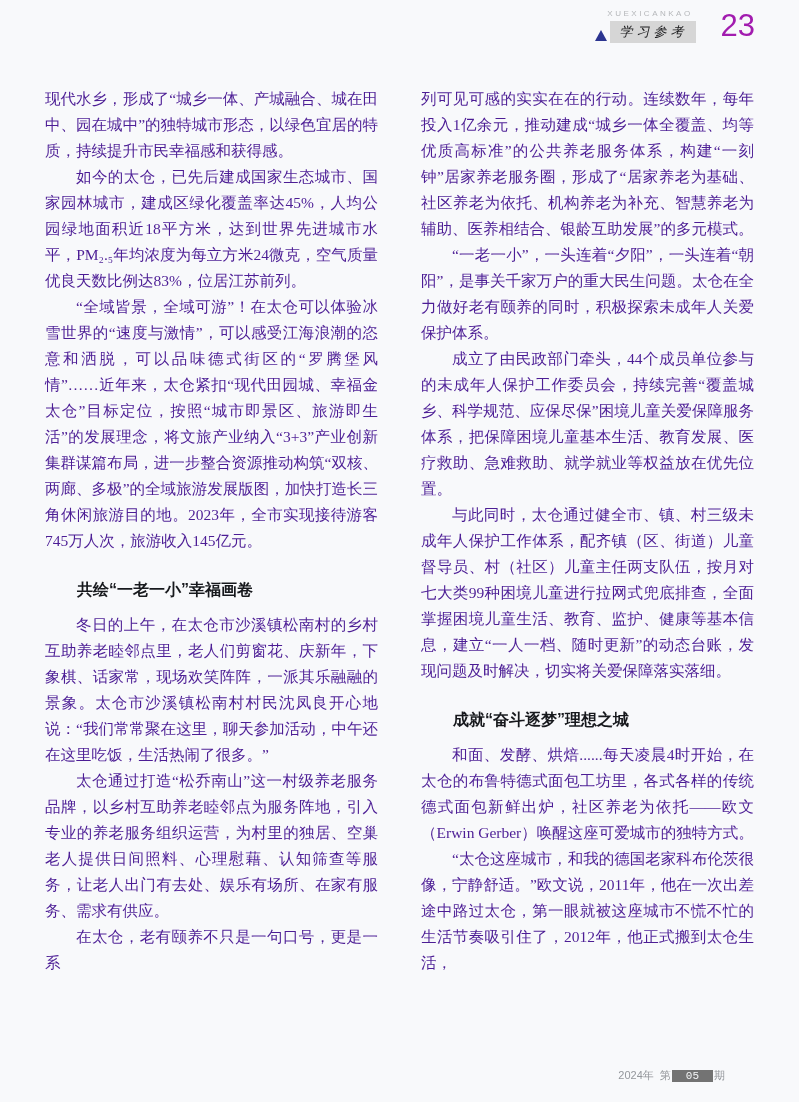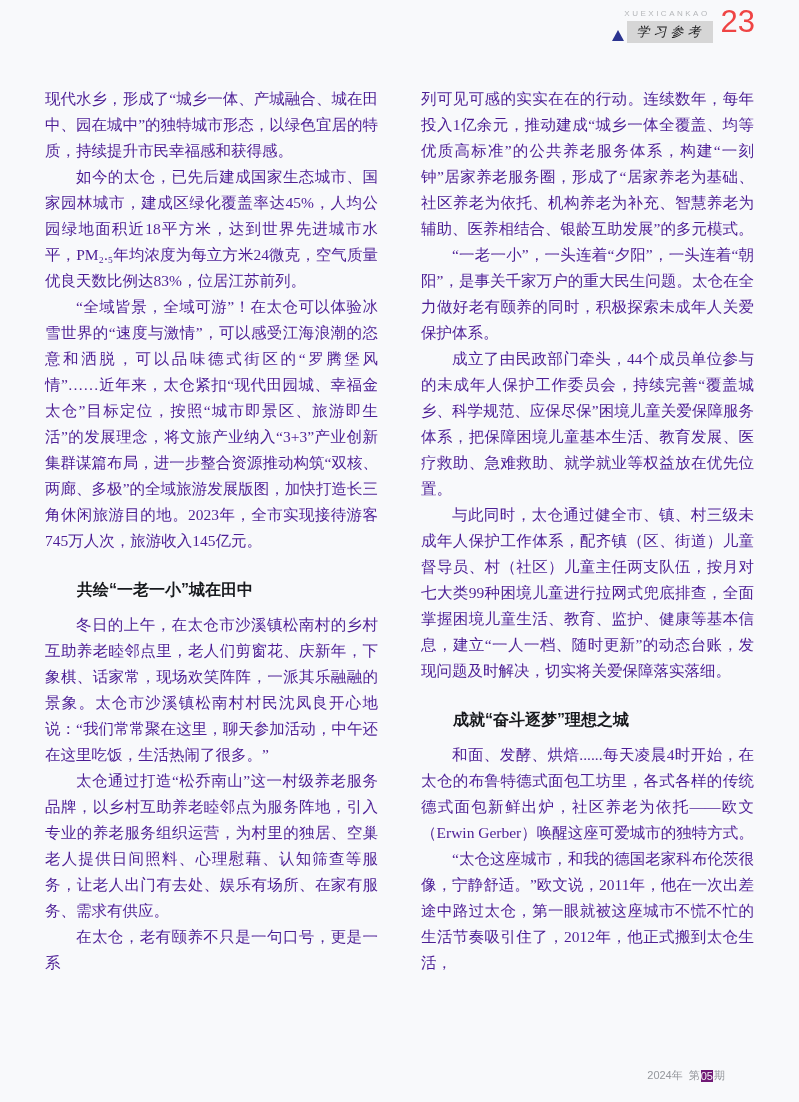--- a/index.html
+++ b/index.html
@@ -2,60 +2,60 @@
 <html><head>
 <meta charset="utf-8">
 <style>
   html,body { margin:0; padding:0; }
   .page {
     width:799px; height:1102px; position:relative; overflow:hidden;
     background:#f8f9fb;
     font-family:"Liberation Serif","DejaVu Serif",serif;
   }
   
-  .header { position:absolute; top:9px; right:44px; display:flex; align-items:flex-start; gap:8px; }
+  .header { position:absolute; top:9px; right:44px; display:flex; align-items:center; gap:25px; }
   .masthead { display:flex; flex-direction:column; align-items:center; }
   .masthead-en {
     font-family:"Liberation Sans","DejaVu Sans",sans-serif;
     font-size:8px; letter-spacing:2.5px; color:#b5b7ba; margin-bottom:3px; padding-left:10px;
   }
   .badge-row { display:flex; align-items:flex-end; }
   .triangle {
     width:0; height:0; display:inline-block;
     border-left:6px solid transparent; border-right:6px solid transparent;
     border-bottom:11px solid #2b3490; margin-right:3px; margin-bottom:2px;
   }
   .badge {
     background:#d6d6d6; color:#1c1c1e; font-style:italic; font-weight:normal;
     font-size:13px; letter-spacing:4px; padding:4px 8px 5px 10px; line-height:1;
   }
   .page-num {
     font-family:"Liberation Sans","DejaVu Sans",sans-serif;
-    font-size:31px; color:#ef4444; line-height:0.82;
+    font-size:31px; color:#a21caf; line-height:0.82;
   }
   
   .content { position:absolute; top:86px; left:45px; display:flex; gap:43px; }
   .column { width:333px; }
   .para {
     margin:0; font-size:15.5px; line-height:26px; color:#4c1d95;
     text-align:justify;
   }
   .indent { text-indent:2em; }
   .heading {
     margin:23px 0 9px; font-family:"Liberation Sans","DejaVu Sans",sans-serif;
     font-size:16px; font-weight:bold; color:#17191d; text-indent:2em; line-height:26px;
   }
   
   .footer {
     position:absolute; bottom:19px; right:74px;
     font-family:"Liberation Sans","DejaVu Sans",sans-serif;
     font-size:11px; color:#94979c; display:flex; align-items:center;
   }
   .footer .sp { margin-right:6px; }
-  .issue-box { background:#701a75; color:#f4f5f6; padding:0 0; margin:0 1px; }
+  .issue-box { background:#737373; color:#f4f5f6; padding:0 14px; margin:0 1px;font-family:Liberation Mono, monospace; }
 </style>
 </head>
 <body>
 
 <div class="page">
 
   <div class="header">
     <div class="masthead">
       <div class="masthead-en">XUEXICANKAO</div>
       <div class="badge-row">
@@ -64,21 +64,21 @@
       </div>
     </div>
     <div class="page-num">23</div>
   </div>
 
   <div class="content">
     <div class="column">
         <p class="para">现代水乡，形成了“城乡一体、产城融合、城在田中、园在城中”的独特城市形态，以绿色宜居的特质，持续提升市民幸福感和获得感。</p>
         <p class="para indent">如今的太仓，已先后建成国家生态城市、国家园林城市，建成区绿化覆盖率达45%，人均公园绿地面积近18平方米，达到世界先进城市水平，PM₂.₅年均浓度为每立方米24微克，空气质量优良天数比例达83%，位居江苏前列。</p>
         <p class="para indent">“全域皆景，全域可游”！在太仓可以体验冰雪世界的“速度与激情”，可以感受江海浪潮的恣意和洒脱，可以品味德式街区的“罗腾堡风情”……近年来，太仓紧扣“现代田园城、幸福金太仓”目标定位，按照“城市即景区、旅游即生活”的发展理念，将文旅产业纳入“3+3”产业创新集群谋篇布局，进一步整合资源推动构筑“双核、两廊、多极”的全域旅游发展版图，加快打造长三角休闲旅游目的地。2023年，全市实现接待游客745万人次，旅游收入145亿元。</p>
-        <h3 class="heading">共绘“一老一小”城在田中</h3>
+        <h3 class="heading">共绘“一老一小”幸福画卷</h3>
         <p class="para indent">冬日的上午，在太仓市沙溪镇松南村的乡村互助养老睦邻点里，老人们剪窗花、庆新年，下象棋、话家常，现场欢笑阵阵，一派其乐融融的景象。太仓市沙溪镇松南村村民沈凤良开心地说：“我们常常聚在这里，聊天参加活动，中午还在这里吃饭，生活热闹了很多。”</p>
         <p class="para indent">太仓通过打造“松乔南山”这一村级养老服务品牌，以乡村互助养老睦邻点为服务阵地，引入专业的养老服务组织运营，为村里的独居、空巢老人提供日间照料、心理慰藉、认知筛查等服务，让老人出门有去处、娱乐有场所、在家有服务、需求有供应。</p>
         <p class="para indent">在太仓，老有颐养不只是一句口号，更是一系</p>
       </div>
     <div class="column">
         <p class="para">列可见可感的实实在在的行动。连续数年，每年投入1亿余元，推动建成“城乡一体全覆盖、均等优质高标准”的公共养老服务体系，构建“一刻钟”居家养老服务圈，形成了“居家养老为基础、社区养老为依托、机构养老为补充、智慧养老为辅助、医养相结合、银龄互助发展”的多元模式。</p>
         <p class="para indent">“一老一小”，一头连着“夕阳”，一头连着“朝阳”，是事关千家万户的重大民生问题。太仓在全力做好老有颐养的同时，积极探索未成年人关爱保护体系。</p>
         <p class="para indent">成立了由民政部门牵头，44个成员单位参与的未成年人保护工作委员会，持续完善“覆盖城乡、科学规范、应保尽保”困境儿童关爱保障服务体系，把保障困境儿童基本生活、教育发展、医疗救助、急难救助、就学就业等权益放在优先位置。</p>
         <p class="para indent">与此同时，太仓通过健全市、镇、村三级未成年人保护工作体系，配齐镇（区、街道）儿童督导员、村（社区）儿童主任两支队伍，按月对七大类99种困境儿童进行拉网式兜底排查，全面掌握困境儿童生活、教育、监护、健康等基本信息，建立“一人一档、随时更新”的动态台账，发现问题及时解决，切实将关爱保障落实落细。</p>
         <h3 class="heading">成就“奋斗逐梦”理想之城</h3>

